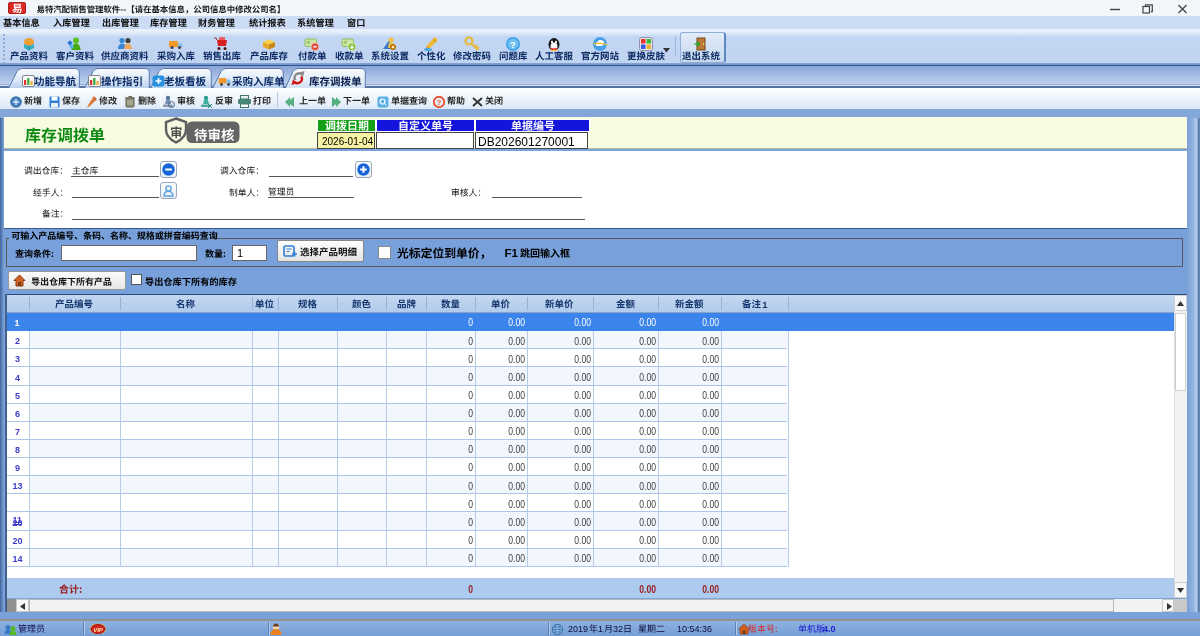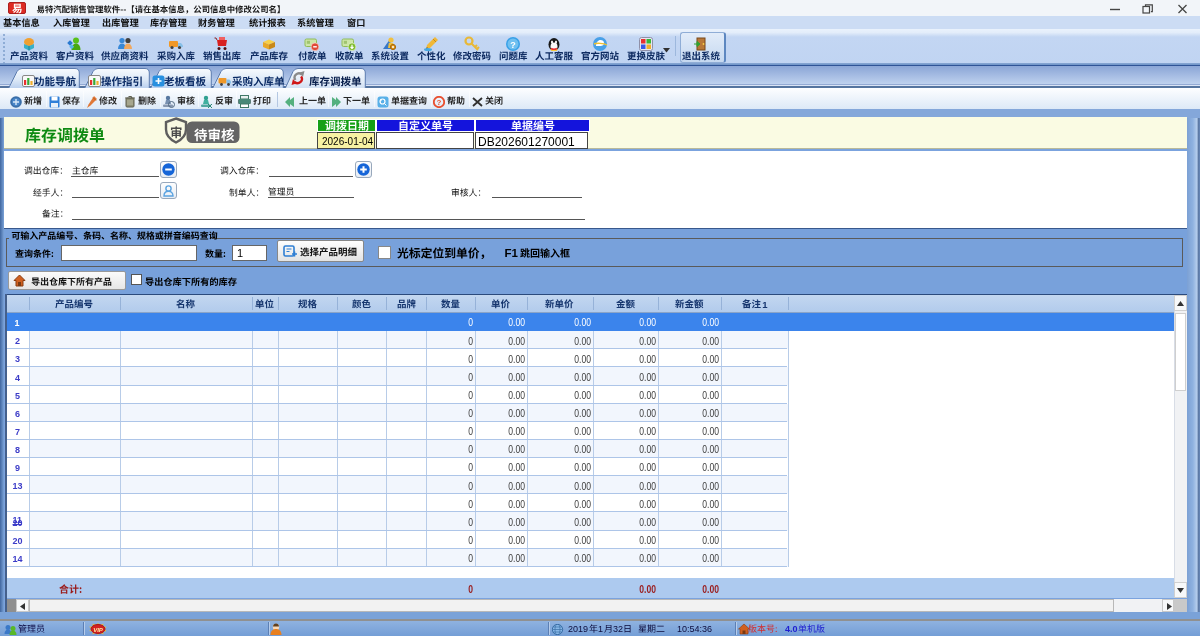--- a/index.html
+++ b/index.html
@@ -1367,19 +1367,19 @@
     <rect x="4.5" y="7.5" width="3" height="3.5" fill="#7a3a12"></rect>
   </svg>
 <svg style="position:absolute;left:748px;top:624.1px;overflow:visible" width="30.5" height="10.4" viewBox="0 0 40.7 13.9">
     <g fill="#d42a2a" transform="translate(0,10.6)">
       <use href="#r178" x="0"></use>
       <use href="#r179" x="12"></use>
       <use href="#r180" x="24"></use>
       <use href="#r181" x="36"></use>
     </g>
   </svg>
-<div style="position:absolute;left:785px;top:623.7px;font:bold 9px 'Liberation Sans',sans-serif;color:#1f1fd0;white-space:nowrap;">4.0</div>
+<div style="position:absolute;left:823px;top:623.7px;font:bold 9px 'Liberation Sans',sans-serif;color:#1f1fd0;white-space:nowrap;">4.0</div>
 <svg style="position:absolute;left:798px;top:624.1px;overflow:visible" width="28" height="10.4" viewBox="0 0 37.3 13.9">
     <g fill="#1f1fd0" transform="translate(0,10.6)">
       <use href="#r127" x="0"></use>
       <use href="#r182" x="12"></use>
       <use href="#r178" x="24"></use>
     </g>
   </svg>
 </body></html>

